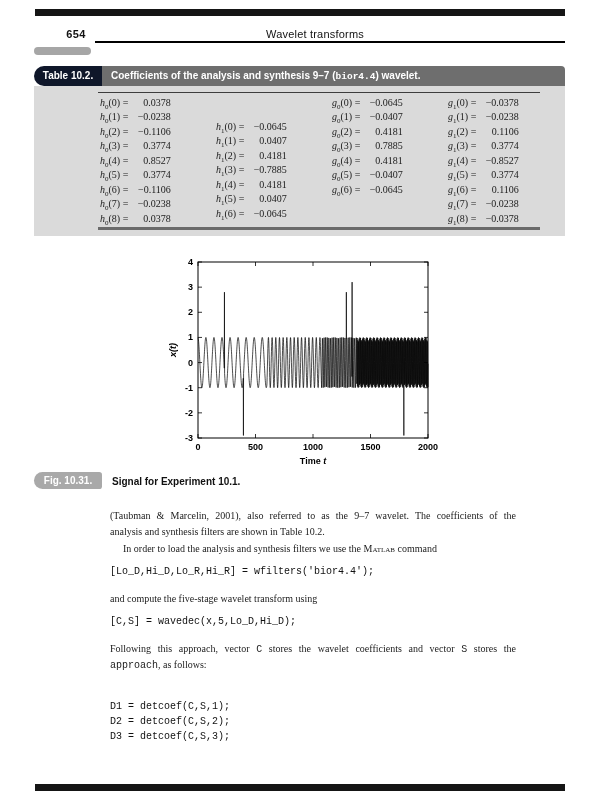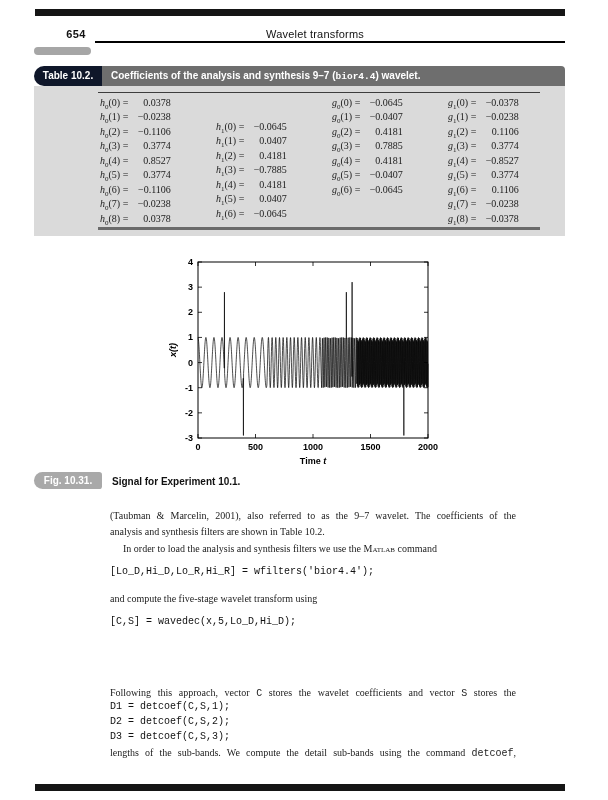--- a/index.html
+++ b/index.html
@@ -43,21 +43,21 @@
 
   .bl{position:absolute;left:110px;width:406px;font-family:"Liberation Serif",serif;
       font-size:10px;line-height:13px;color:#1b1b1b;white-space:nowrap;}
   .just{text-align:justify;text-align-last:justify;}
   .ind{text-indent:13px;}
   .sc{font-variant:small-caps;}
   .code{position:absolute;left:110px;font-family:"Liberation Mono",monospace;
         font-size:10px;color:#111;white-space:pre;}
   #para4{position:absolute;left:110px;top:641px;width:406px;font-family:"Liberation Serif",serif;
         font-size:10px;color:#1b1b1b;}
-  #para4 .p4l{height:16px;line-height:16px;white-space:nowrap;margin-top:44px;}
+  #para4 .p4l{height:16px;line-height:16px;white-space:nowrap;}
   .mono-inline{font-family:"Liberation Mono",monospace;font-size:10px;}
   #code3{position:absolute;left:110px;top:699px;font-family:"Liberation Mono",monospace;
         font-size:10px;color:#111;}
   #code3 .c3l{height:15px;line-height:15px;white-space:pre;}
 </style>
 </head>
 <body>
 
 <div class="page">
 
@@ -171,21 +171,20 @@
   <div class="bl just" style="top:509px">(Taubman &amp; Marcelin, 2001), also referred to as the 9–7 wavelet. The coefficients of the</div>
   <div class="bl" style="top:525px">analysis and synthesis filters are shown in Table 10.2.</div>
   <div class="bl ind" style="top:542px"><span>In order to load the analysis and synthesis filters we use the </span><span class="sc">Matlab</span><span> command</span></div>
 
   <div class="code" style="top:566px">[Lo_D,Hi_D,Lo_R,Hi_R] = wfilters('bior4.4');</div>
   <div class="bl" style="top:592px">and compute the five-stage wavelet transform using</div>
   <div class="code" style="top:616px">[C,S] = wavedec(x,5,Lo_D,Hi_D);</div>
 
   <div id="para4">
       <div class="p4l just"><span>Following this approach, vector </span><span class="mono-inline">C</span><span> stores the wavelet coefficients and vector </span><span class="mono-inline">S</span><span> stores the</span></div>
-      <div class="p4l just"><span>lengths of the sub-bands. We compute the detail sub-bands using the command </span><span class="mono-inline">detcoef</span><span>,</span></div>
       <div class="p4l"><span class="mono-inline">approach</span><span>, as follows:</span></div>
     </div>
   <div id="code3">
       <div class="c3l">D1 = detcoef(C,S,1);</div>
       <div class="c3l">D2 = detcoef(C,S,2);</div>
       <div class="c3l">D3 = detcoef(C,S,3);</div>
     </div>
 
 </div>
 

